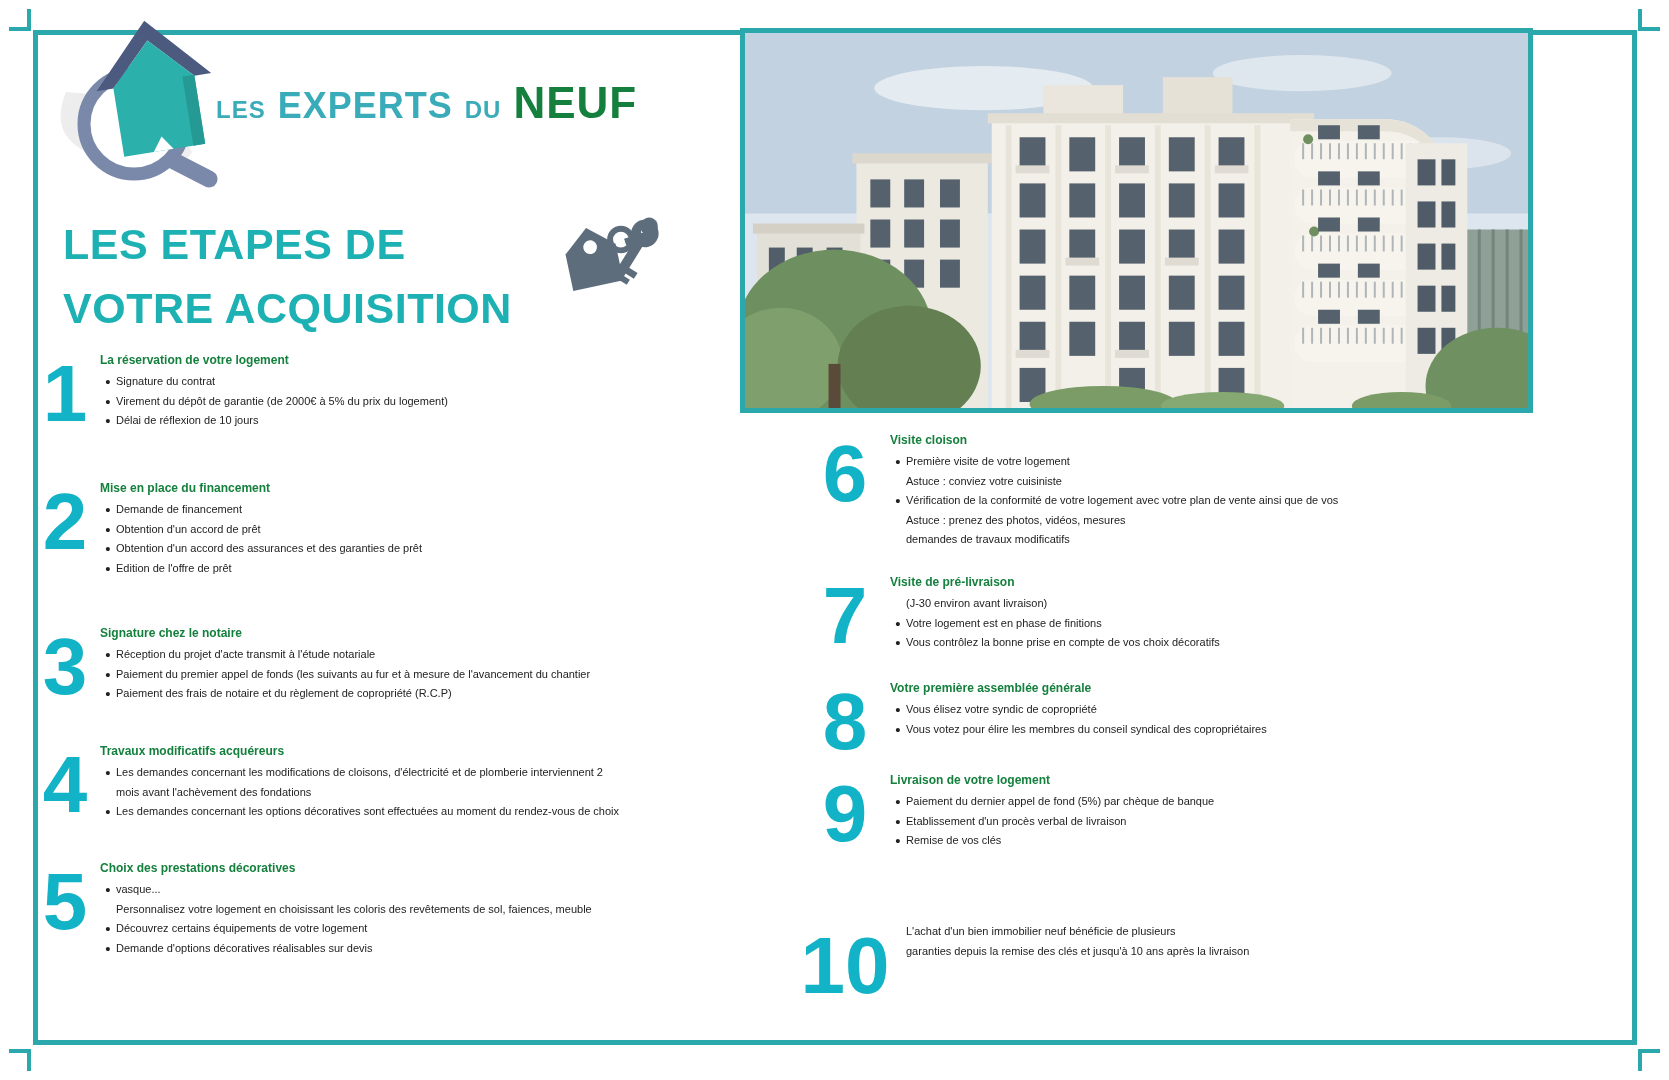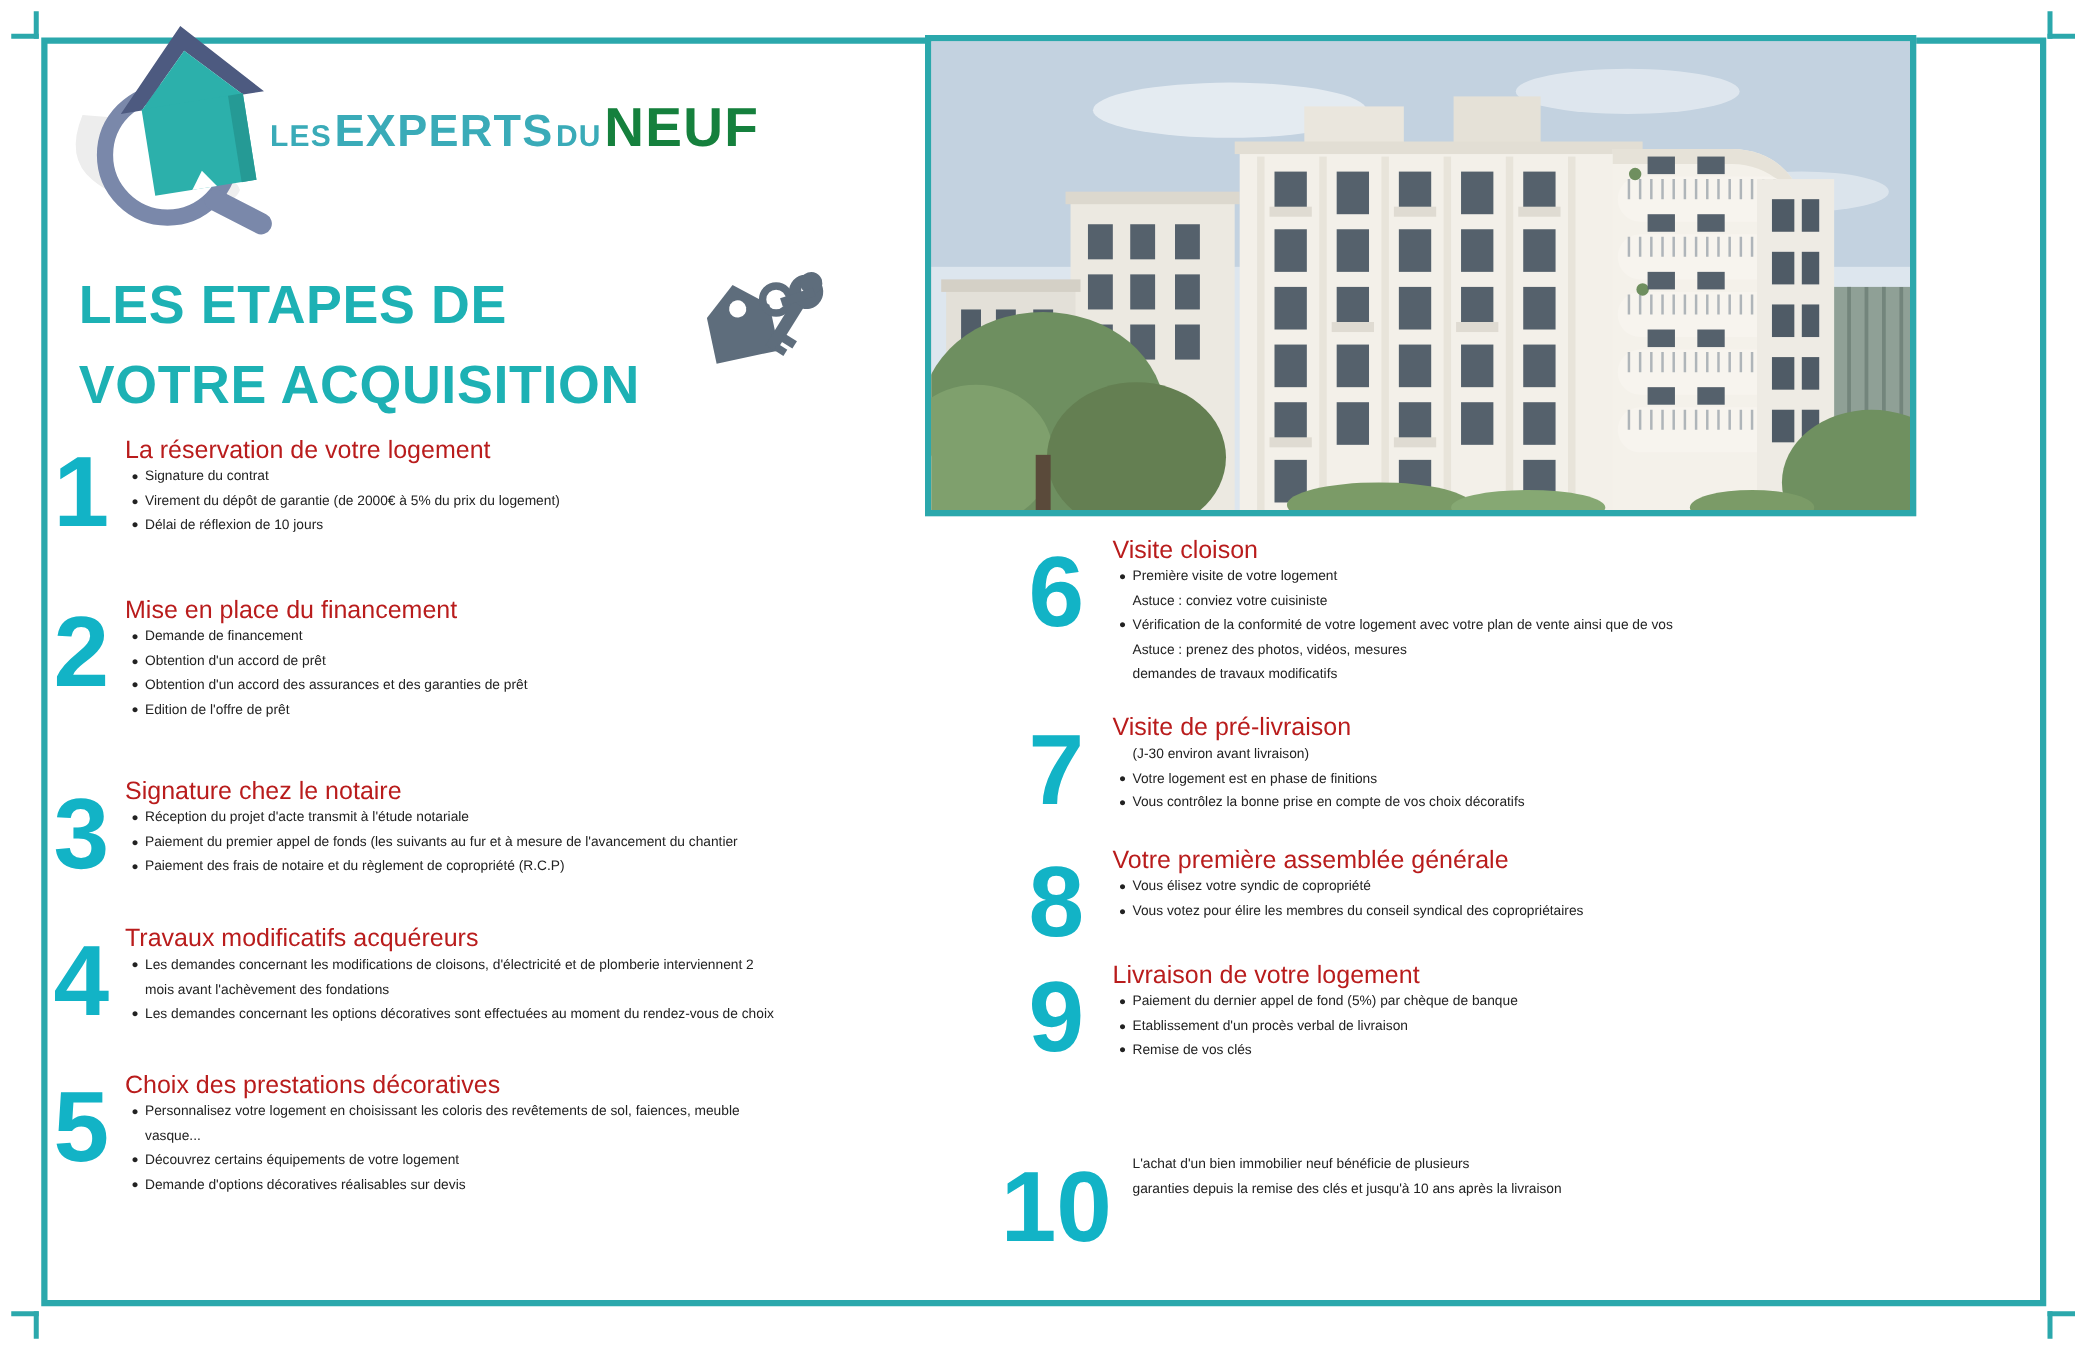--- a/index.html
+++ b/index.html
@@ -10,21 +10,21 @@
   .frame{position:absolute;left:33px;top:30px;width:1604px;height:1015px;
          border:5px solid #2ba8ac;box-sizing:border-box;}
   .corner{position:absolute;width:18px;height:18px;}
   .corner.tl{left:9px;top:9px;border-right:4px solid #2ba8ac;border-bottom:4px solid #2ba8ac;}
   .corner.tr{right:9px;top:9px;border-left:4px solid #2ba8ac;border-bottom:4px solid #2ba8ac;}
   .corner.bl{left:9px;bottom:9px;border-right:4px solid #2ba8ac;border-top:4px solid #2ba8ac;}
   .corner.br{right:9px;bottom:9px;border-left:4px solid #2ba8ac;border-top:4px solid #2ba8ac;}
 
   
   .logo-icon{position:absolute;left:52px;top:4px;width:170px;height:185px;}
-  .logo-text{position:absolute;left:216px;top:78px;display:flex;align-items:baseline;gap:2px;
+  .logo-text{position:absolute;left:216px;top:78px;display:flex;align-items:baseline;gap:12px;
              font-weight:bold;letter-spacing:1px;white-space:nowrap;}
   .logo-les,.logo-du{font-size:24px;color:#3aabb8;}
   .logo-experts{font-size:36px;color:#3aabb8;}
   .logo-neuf{font-size:44px;color:#15803d;}
 
   
   .page-title{position:absolute;left:63px;top:196px;font-size:43px;line-height:64px;
               font-weight:bold;color:#1db1b4;letter-spacing:.5px;white-space:nowrap;margin-top:16px;}
 
   .keys-icon{position:absolute;left:556px;top:214px;width:118px;height:88px;}
@@ -36,21 +36,21 @@
 
   
   .step{position:absolute;display:flex;align-items:flex-start;}
   .col-left .step{left:30px;}
   .col-right .step{left:800px;}
   .step-num{flex:0 0 auto;text-align:center;font-weight:bold;color:#12b3c6;
             font-size:80px;line-height:1;margin-top:4px;}
   .col-left .step .step-num{width:70px;}
   .col-right .step .step-num{width:90px;}
   .step-body{padding-top:0;}
-  .step-title{font-size:20px;font-weight:normal;color:#b91c1c;line-height:20px;margin-bottom:2px;
+  .step-title{font-size:12px;font-weight:bold;color:#15803d;line-height:20px;margin-bottom:2px;
               white-space:nowrap;}
   .item{display:flex;align-items:flex-start;}
   .dot{width:16px;flex:0 0 auto;text-align:center;font-size:15px;line-height:19.5px;color:#222;}
   .item.no-bullet .dot{visibility:hidden;}
   .lines{font-size:11px;line-height:19.5px;color:#222;}
   .line{white-space:nowrap;}
 
   .col-left .step:nth-of-type(1){top:350px;}
   .col-left .step:nth-of-type(2){top:478px;}
   .col-left .step:nth-of-type(3){top:623px;}
@@ -407,22 +407,22 @@
   </div>
 
   <div class="step">
     <div class="step-num">5</div>
     <div class="step-body">
       <div class="step-title">Choix des prestations décoratives</div>
       <div class="step-items">
             <div class="item">
               <span class="dot">•</span>
               <div class="lines">
+                <div class="line">vasque...</div>
                 <div class="line">Personnalisez votre logement en choisissant les coloris des revêtements de sol, faiences, meuble</div>
-                <div class="line">vasque...</div>
               </div>
             </div>
             <div class="item">
               <span class="dot">•</span>
               <div class="lines">
                 <div class="line">Découvrez certains équipements de votre logement</div>
               </div>
             </div>
             <div class="item">
               <span class="dot">•</span>

